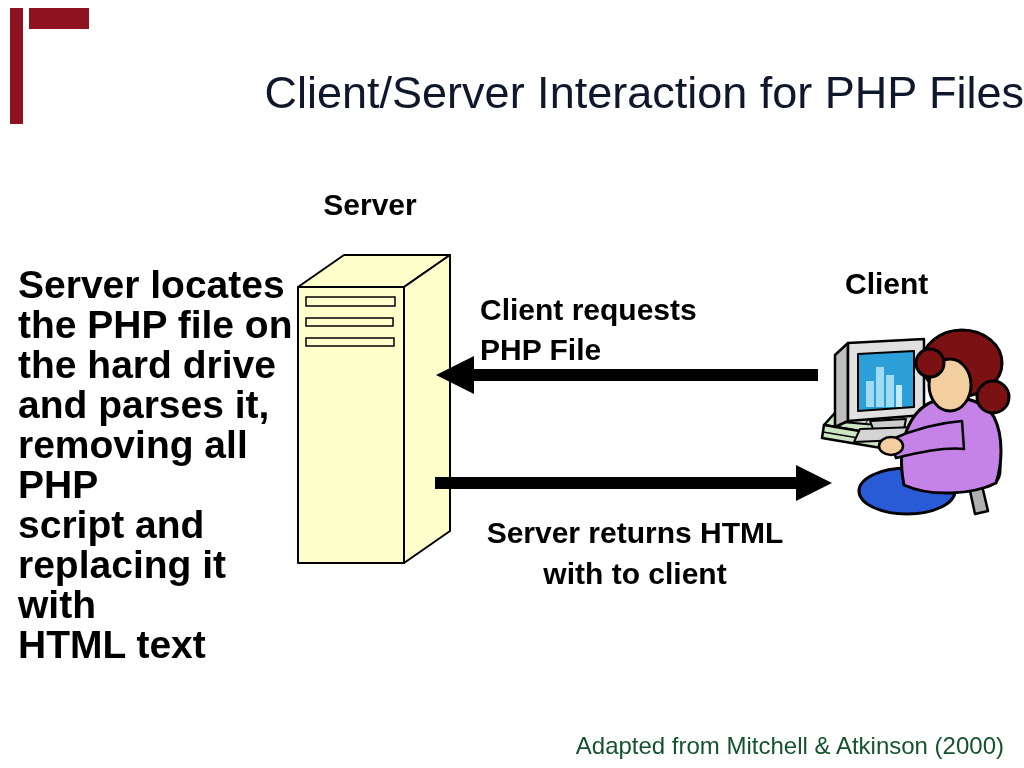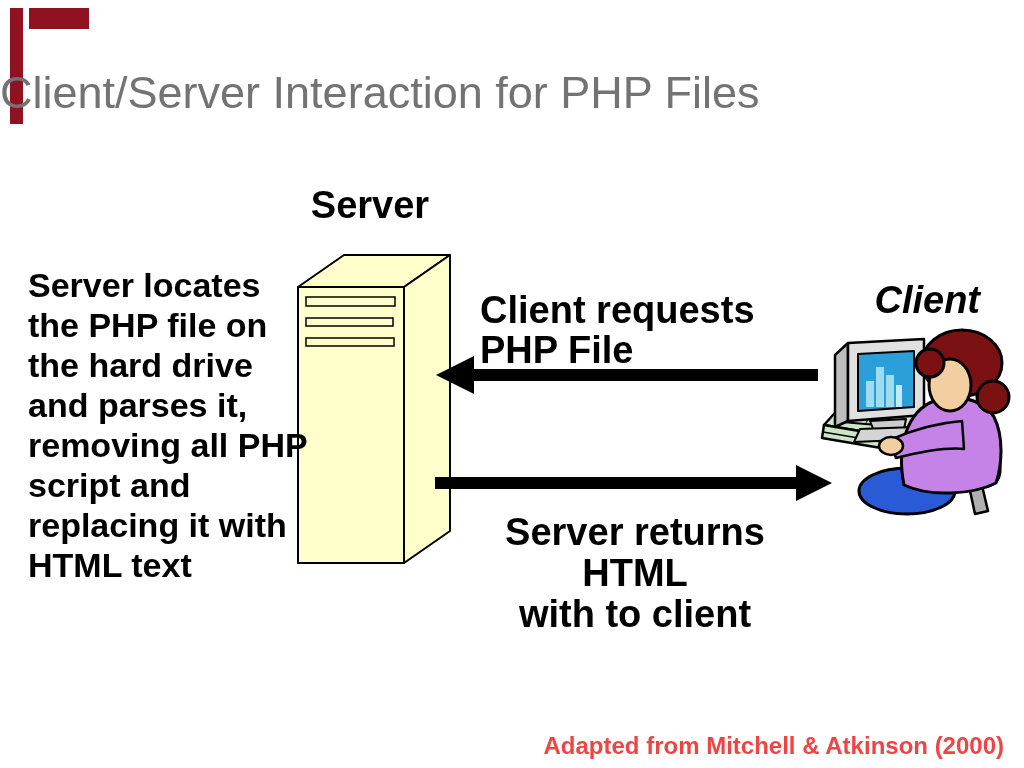--- a/index.html
+++ b/index.html
@@ -14,53 +14,53 @@
   }
   .abs { position: absolute; }
   .multiline { white-space: pre-line; }
 
   .accent-bar { background: #8E1220; position: absolute; }
   #accent-vertical   { left: 10px; top: 8px; width: 13px; height: 116px; }
   #accent-horizontal { left: 29px; top: 8px; width: 60px; height: 21px; }
 
   #slide-title {
     left: 0; top: 68px; width: 1024px;
-    text-align: left;
+    text-align: right;
     font-size: 45px; font-weight: 400; line-height: 50px;
-    color: #737373;
+    color: #0f172a;
   }
 
-  .bold-label { font-weight: 700; font-size: 38px; line-height: 40px; color: #000; }
+  .bold-label { font-weight: 700; font-size: 30px; line-height: 40px; color: #000; }
 
   #server-label { left: 270px; top: 185px; width: 200px; text-align: center; }
-  #client-label { left: 845px; top: 280px; width: 135px; text-align: right; font-style: italic; }
+  #client-label { left: 845px; top: 264px; width: 135px; text-align: left; }
 
   #server-process-text {
     left: 18px; top: 265px; width: 292px;
-    font-weight: 700; font-size: 34px; line-height: 40px; margin-left: 10px;
+    font-weight: 700; font-size: 39px; line-height: 40px;
   }
 
   #request-arrow-label {
     left: 480px; top: 290px; width: 325px;
     text-align: left;
   }
   #response-arrow-label {
     left: 450px; top: 512px; width: 370px;
     text-align: center; line-height: 41px;
   }
 
   #server-box-svg    { left: 290px; top: 245px; }
   #request-arrow-svg { left: 430px; top: 352px; }
   #response-arrow-svg{ left: 428px; top: 464px; }
   #client-clipart-svg{ left: 812px; top: 325px; }
 
   #attribution {
     right: 20px; top: 732px; width: 500px;
     text-align: right;
-    font-size: 24px; font-weight: 700; color: #ef4444;
+    font-size: 24px; font-weight: 400; color: #14532d;
   }
 </style>
 </head>
 <body>
 
 <div id="accent-vertical" class="accent-bar"></div>
 <div id="accent-horizontal" class="accent-bar"></div>
 
 <h1 id="slide-title" class="abs">Client/Server Interaction for PHP Files</h1>
 

